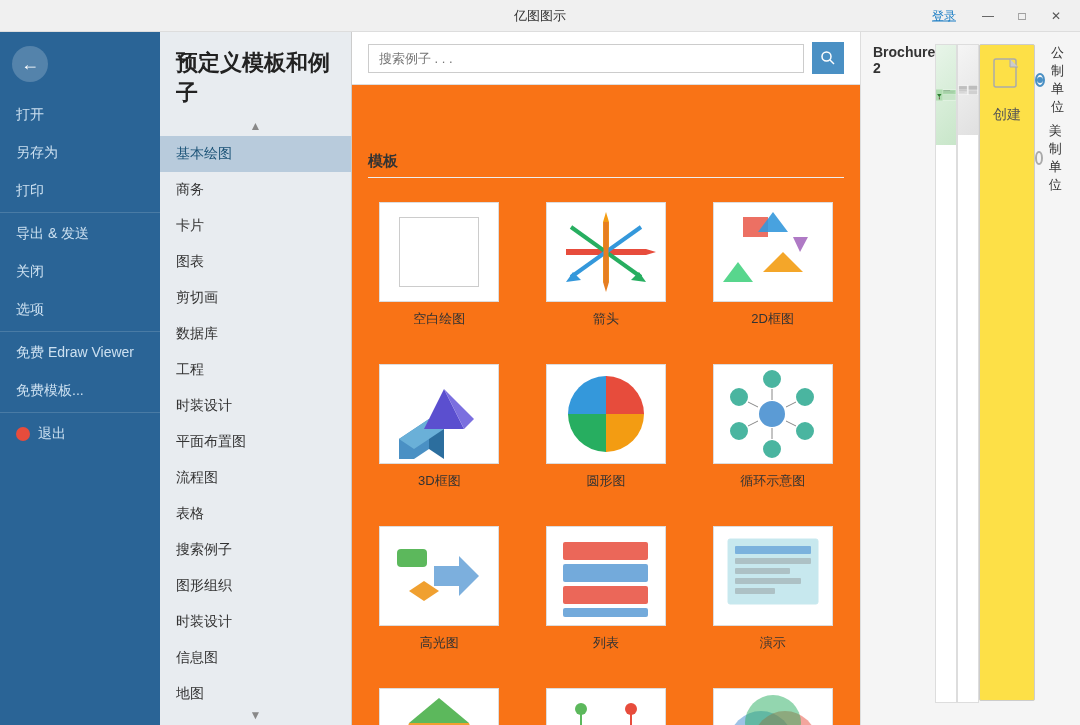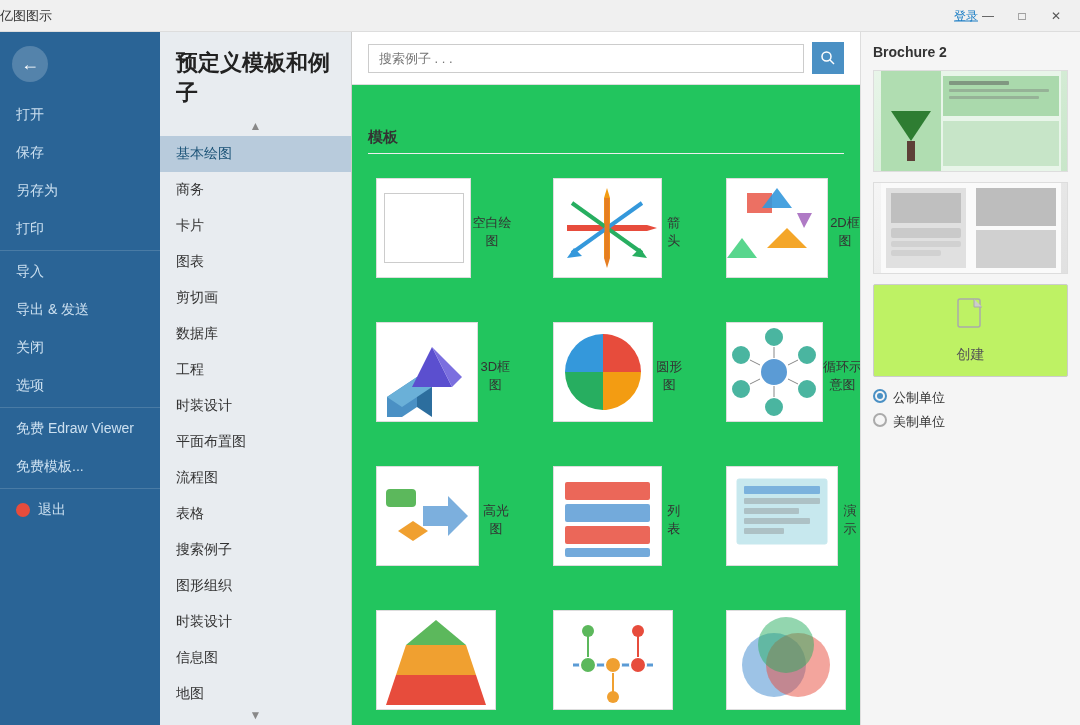--- a/index.html
+++ b/index.html
@@ -1,23 +1,23 @@
 <!DOCTYPE html>
 <html><head>
   <meta charset="utf-8">
   <style>
     * { box-sizing: border-box; margin: 0; padding: 0; }
     body { font-family: "Microsoft YaHei", "SimHei", sans-serif; width: 1080px; height: 725px; overflow: hidden; background: #f0f0f0; display: flex; flex-direction: column; }
 
     
-    .titlebar { height: 32px; background: #f0f0f0; display: flex; align-items: center; justify-content: flex-start; position: relative; border-bottom: 1px solid #ddd; }
+    .titlebar { height: 32px; background: #f0f0f0; display: flex; align-items: center; justify-content: center; position: relative; border-bottom: 1px solid #ddd; }
     .titlebar-title { font-size: 13px; color: #333; }
     .titlebar-controls { position: absolute; right: 8px; top: 0; height: 32px; display: flex; align-items: center; gap: 2px; }
     .titlebar-btn { width: 32px; height: 24px; display: flex; align-items: center; justify-content: center; cursor: pointer; font-size: 12px; color: #555; background: none; border: none; }
-    .login-link { position: absolute; right: 102px; top: 50%; transform: translateY(-50%); color: #1a7dc4; font-size: 12px; cursor: pointer; text-decoration: underline; }
+    .login-link { position: absolute; right: 124px; top: 50%; transform: translateY(-50%); color: #1a7dc4; font-size: 12px; cursor: pointer; text-decoration: underline; }
 
     
     .main { display: flex; flex: 1; overflow: hidden; }
 
     
     .sidebar { width: 160px; background: #2a6496; display: flex; flex-direction: column; padding-top: 8px; }
     .sidebar-item { padding: 10px 16px; color: #cce0f0; font-size: 14px; cursor: pointer; display: flex; align-items: center; gap: 8px; }
     .sidebar-item.active { color: white; font-weight: bold; }
     .sidebar-item-back { padding: 6px 12px; margin-bottom: 8px; }
     .sidebar-back-btn { width: 36px; height: 36px; border-radius: 50%; background: rgba(255,255,255,0.2); display: flex; align-items: center; justify-content: center; color: white; font-size: 18px; cursor: pointer; }
@@ -28,47 +28,47 @@
     .category-panel { width: 192px; background: #e8ecf0; border-right: 1px solid #ccc; display: flex; flex-direction: column; }
     .category-header { padding: 16px 16px 8px; font-size: 22px; font-weight: bold; color: #222; }
     .category-list { flex: 1; overflow-y: auto; }
     .category-list::-webkit-scrollbar { width: 6px; }
     .category-list::-webkit-scrollbar-thumb { background: #bbb; border-radius: 3px; }
     .category-item { padding: 9px 16px; font-size: 14px; color: #333; cursor: pointer; }
     .category-item.active { background: #b8cbdc; color: #1a5276; font-weight: 500; }
     .scroll-arrow { width: 100%; height: 20px; background: #e8ecf0; display: flex; align-items: center; justify-content: center; cursor: pointer; color: #888; font-size: 12px; }
 
     
-    .content-area { flex: 1; display: flex; flex-direction: column; background: #22c55e; overflow: hidden; }
+    .content-area { flex: 1; display: flex; flex-direction: column; background: #f97316; overflow: hidden; gap: 24px; }
     .search-bar { padding: 10px 16px; border-bottom: 1px solid #ddd; display: flex; align-items: center; gap: 8px; background: white; }
     .search-input { flex: 1; padding: 6px 10px; border: 1px solid #ccc; font-size: 13px; font-family: inherit; color: #999; outline: none; }
     .search-btn { width: 32px; height: 32px; background: #4a90c4; display: flex; align-items: center; justify-content: center; cursor: pointer; color: white; font-size: 16px; border: none; }
 
     .templates-section { flex: 1; overflow-y: auto; padding: 12px 16px; }
     .templates-section::-webkit-scrollbar { width: 8px; }
     .templates-section::-webkit-scrollbar-thumb { background: #bbb; border-radius: 4px; }
     .section-header { font-size: 15px; font-weight: bold; color: #333; margin-bottom: 16px; padding-bottom: 6px; border-bottom: 1px solid #eee; margin-top: 31px; }
 
     .template-grid { display: grid; grid-template-columns: repeat(3, 1fr); gap: 20px 24px; }
-    .template-item { display: flex; align-items: center; cursor: pointer; padding: 8px; border-radius: 4px; }
+    .template-item { display: flex; flex-direction: column; align-items: center; cursor: pointer; padding: 8px; border-radius: 4px; }
     .template-icon { width: 120px; height: 100px; display: flex; align-items: center; justify-content: center; margin-bottom: 8px; border: 1px solid #ddd; background: white; }
     .template-label { font-size: 13px; color: #333; text-align: center; }
 
     
-    .preview-panel { width: 220px; background: #f5f5f5; border-left: 1px solid #ddd; display: flex; flex-direction: column; padding: 12px; }
+    .preview-panel { width: 220px; background: #f5f5f5; border-left: 1px solid #ddd; display: flex; flex-direction: row; padding: 12px; }
     .preview-title { font-size: 14px; font-weight: bold; color: #333; margin-bottom: 10px; }
     .preview-img { width: 100%; background: white; border: 1px solid #ddd; margin-bottom: 10px; overflow: hidden; }
     .preview-img-inner { width: 100%; height: 100px; background: linear-gradient(135deg, #e8f5e9 0%, #c8e6c9 100%); display: flex; align-items: center; justify-content: center; position: relative; }
     .preview-img2 { margin-bottom: 10px; }
     .preview-img2-inner { width: 100%; height: 90px; background: linear-gradient(135deg, #f5f5f5 0%, #e0e0e0 100%); display: flex; align-items: center; justify-content: center; }
-    .create-btn { width: 100%; padding: 12px; background: #bef264; border: 1px solid #ccc; display: flex; flex-direction: column; align-items: center; gap: 6px; cursor: pointer; margin-bottom: 12px; border-radius: 2px; }
+    .create-btn { width: 100%; padding: 12px; background: #fde047; border: 1px solid #ccc; display: flex; flex-direction: column; align-items: center; gap: 6px; cursor: pointer; margin-bottom: 12px; border-radius: 2px; }
     .create-icon { font-size: 28px; color: #888; }
     .create-label { font-size: 14px; color: #555; }
     .radio-group { display: flex; flex-direction: column; gap: 6px; }
-    .radio-item { display: flex; align-items: flex-start; gap: 6px; font-size: 13px; color: #333; cursor: pointer; }
+    .radio-item { display: flex; align-items: center; gap: 6px; font-size: 13px; color: #333; cursor: pointer; }
     .radio-dot { width: 14px; height: 14px; border-radius: 50%; border: 2px solid #4a90c4; display: flex; align-items: center; justify-content: center; }
     .radio-dot.selected::after { content: ''; width: 6px; height: 6px; border-radius: 50%; background: #4a90c4; display: block; }
     .radio-dot.unselected { border-color: #aaa; }
 
     
     .blank-icon { width: 80px; height: 70px; border: 1px solid #ccc; background: white; }
   </style>
 </head>
 <body>
 
@@ -85,32 +85,26 @@
 <div class="main">
 
   <div class="sidebar">
     <div class="sidebar-item sidebar-item-back">
       <div class="sidebar-back-btn">←</div>
     </div>
     <div class="sidebar-item">
       <span>打开</span>
     </div>
     <div class="sidebar-item">
-      <span>保存</span>
-    </div>
-    <div class="sidebar-item">
       <span>另存为</span>
     </div>
     <div class="sidebar-item">
       <span>打印</span>
     </div>
     <div class="sidebar-divider"></div>
-    <div class="sidebar-item">
-      <span>导入</span>
-    </div>
     <div class="sidebar-item">
       <span>导出 &amp; 发送</span>
     </div>
     <div class="sidebar-item">
       <span>关闭</span>
     </div>
     <div class="sidebar-item">
       <span>选项</span>
     </div>
     <div class="sidebar-divider"></div>

